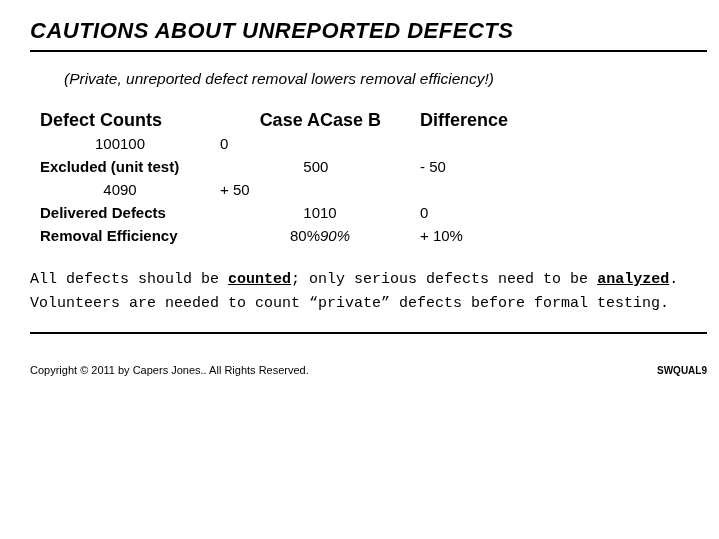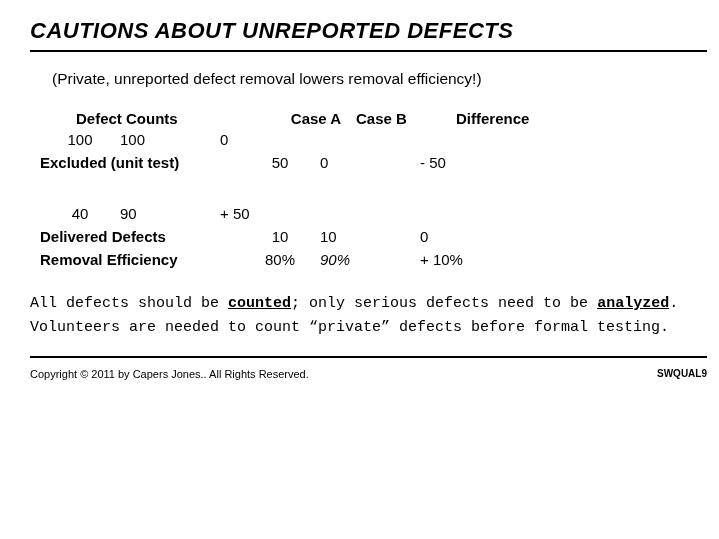--- a/index.html
+++ b/index.html
@@ -42,22 +42,23 @@
 
     .divider-bottom {
       border: none;
       border-top: 2px solid #000;
       margin-top: 10px;
       margin-bottom: 10px;
     }
 
     .subtitle {
       font-size: 15.5px;
+      font-style: italic;
       margin-bottom: 22px;
-      margin-left: 22px;
+      margin-left: 34px;
     }
 
     .table-area {
       margin-left: 10px;
       margin-bottom: 10px;
     }
 
     .table-row {
       display: flex;
       align-items: baseline;
@@ -65,38 +66,37 @@
       font-size: 15px;
     }
 
     .col-label {
       font-weight: bold;
       min-width: 200px;
     }
 
     .col-case-a {
       min-width: 80px;
-      text-align: center;
+      text-align: right;
     }
 
     .col-case-b {
       min-width: 80px;
       text-align: left;
     }
 
     .col-diff {
       min-width: 80px;
       text-align: left;
     }
 
     .header-row {
       font-weight: bold;
-      font-size: 15px;
+      font-size: 18px;
       margin-bottom: 4px;
-      margin-left: 36px;
     }
 
     .bold {
       font-weight: bold;
     }
 
     .footer-text {
       font-size: 15px;
       margin-top: 8px;
       margin-bottom: 6px;
@@ -104,22 +104,22 @@
       font-family: Liberation Mono, monospace;
     }
 
     .underline {
       text-decoration: underline;
     }
 
     .footer-copyright {
       display: flex;
       justify-content: space-between;
-      align-items: flex-start;
-      margin-top: 0;
+      align-items: center;
+      margin-top: 20px;
       font-size: 11px;
     }
 
     .swqual {
       font-size: 10px;
       font-weight: bold;
     }
   </style>
 </head>
 <body>
@@ -148,21 +148,21 @@
 
     <div class="table-row">
       <span class="col-label bold">Excluded (unit test)</span>
       <span class="col-case-a">50</span>
       <span class="col-case-b" style="min-width:100px;">0</span>
       <span class="col-diff">- 50</span>
     </div>
 
     <div class="table-row">
       <span class="col-case-a">40</span>
-      <span class="col-case-b" style="min-width:100px;margin-top:28px;">90</span>
+      <span class="col-case-b" style="min-width:100px;">90</span>
       <span class="col-diff">+ 50</span>
     </div>
 
     <div class="table-row">
       <span class="col-label bold">Delivered Defects</span>
       <span class="col-case-a">10</span>
       <span class="col-case-b" style="min-width:100px;">10</span>
       <span class="col-diff">0</span>
     </div>
 

